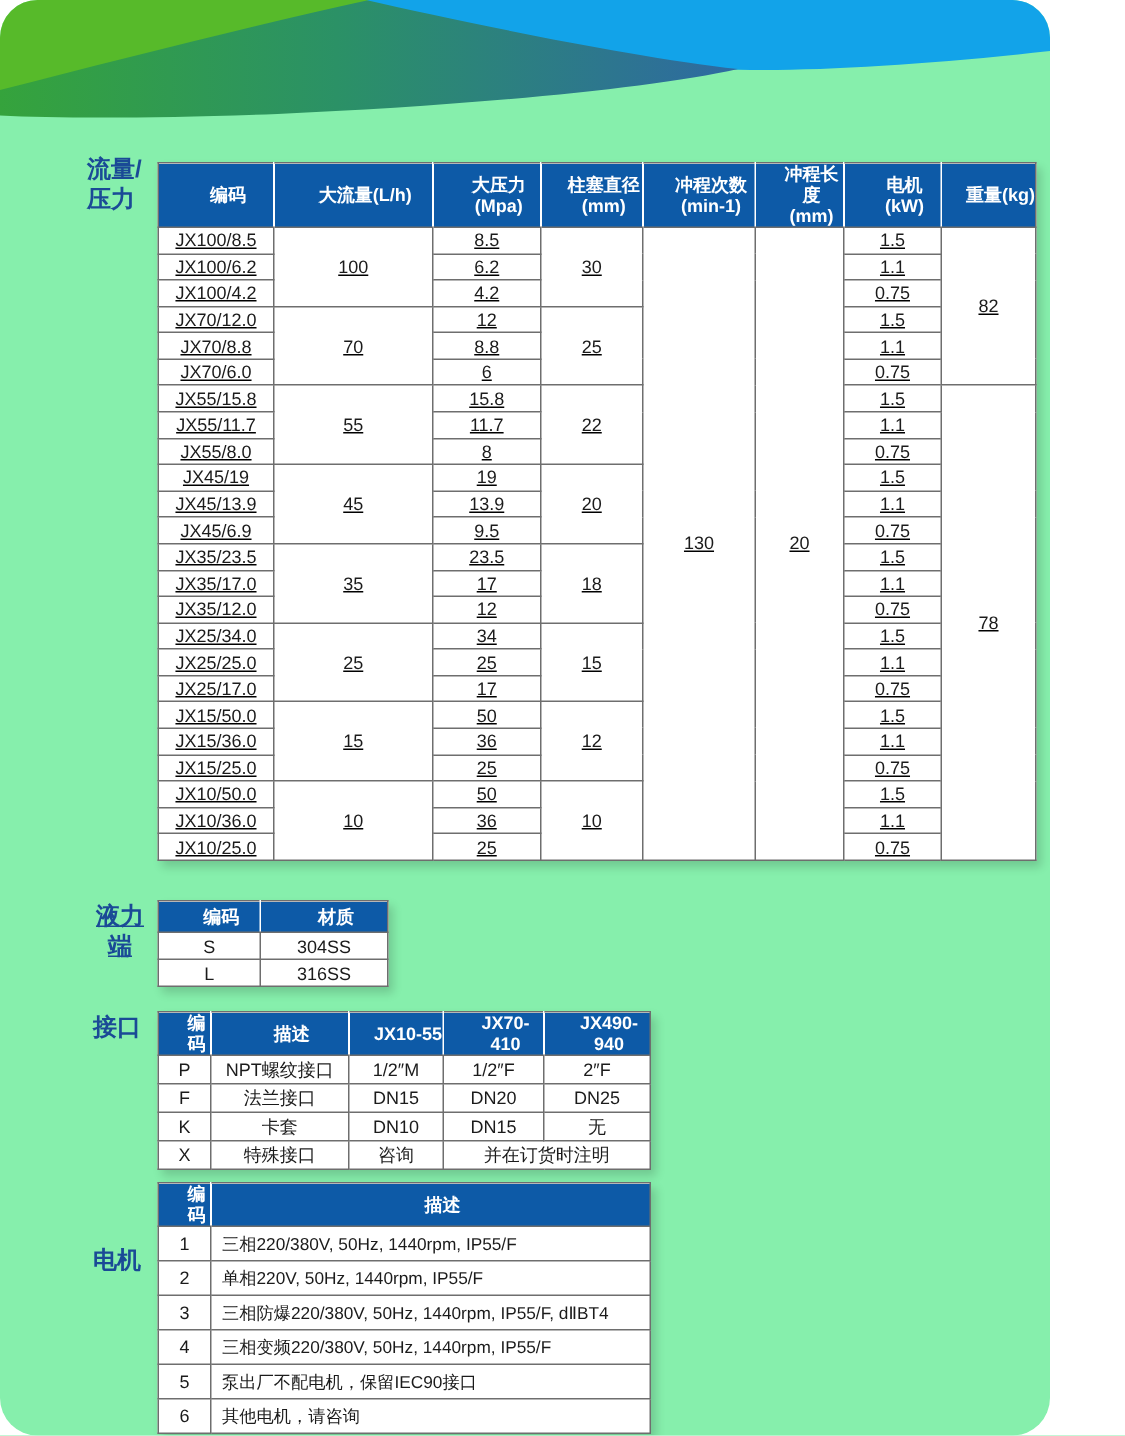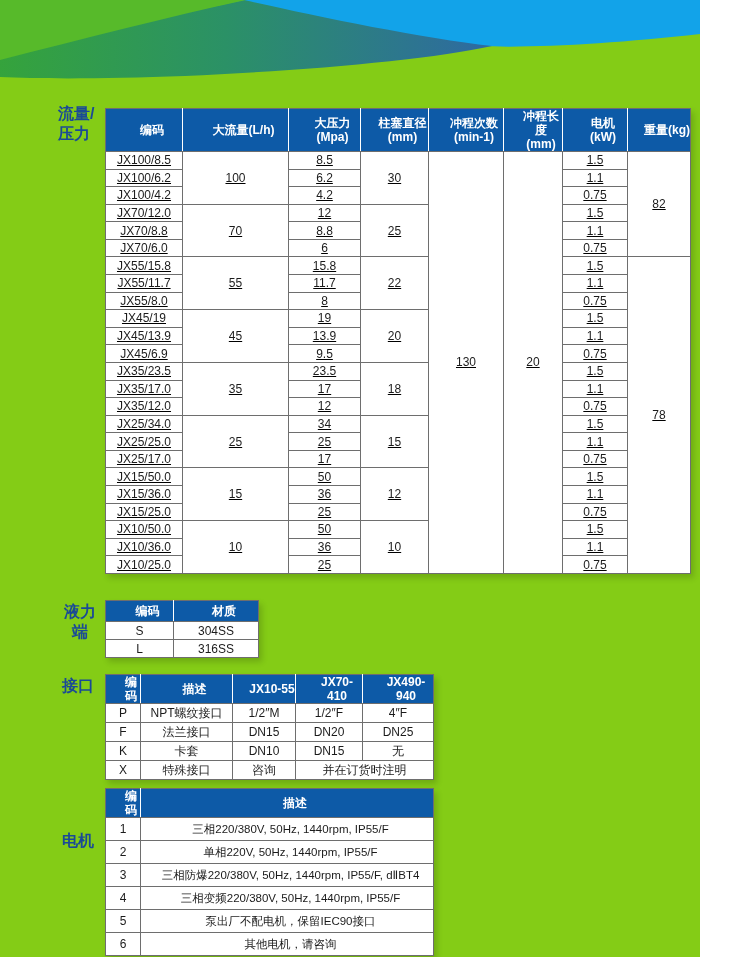--- a/index.html
+++ b/index.html
@@ -1,19 +1,20 @@
 <!DOCTYPE html>
 <html><head>
 <meta charset="utf-8">
 <style>
   html,body { margin:0; padding:0; }
   .sheet {
     position:relative; width:700px; height:957px;
-    background:#84cc16; overflow:hidden;
+    background:#86efac; overflow:hidden;
     font-family:"Liberation Sans", sans-serif;
+    border-radius:25px;
   }
   .banner { position:absolute; top:0; left:0; }
 
   .sec-label {
     position:absolute; color:#1a4a96; font-weight:bold;
     font-size:16px; line-height:20px; white-space:pre-line;
   }
 
   table {
     position:absolute; border-collapse:collapse; table-layout:fixed;
@@ -40,21 +41,21 @@
   #hyd-table thead tr { height:21px; }
   #hyd-table tbody tr { height:18px; }
 
   #int-table { left:105px; top:674px; width:328px; }
   #int-table thead tr { height:21px; }
   #int-table tbody tr { height:19px; }
 
   #mot-table { left:105px; top:788px; width:328px; }
   #mot-table thead tr { height:23px; }
   #mot-table tbody tr { height:23px; }
-  #mot-table td.left { text-align:center; padding-left:7px; font-size:11.5px;margin-left:23px; }
+  #mot-table td.left { text-align:left; padding-left:7px; font-size:11.5px;margin-left:23px; }
 </style>
 </head>
 <body>
 
 <div class="sheet">
 
   <svg class="banner" width="750" height="85" viewBox="0 0 750 85">
     <defs>
       <linearGradient id="swooshGrad" gradientUnits="userSpaceOnUse" x1="0" y1="40" x2="500" y2="40">
         <stop offset="0" stop-color="#35a33c"></stop>
@@ -62,21 +63,21 @@
         <stop offset="1" stop-color="#2e68a4"></stop>
       </linearGradient>
     </defs>
     <path fill="#12a3e9" d="M195,0 L750,0 L750,28 C650,41 545,49 478,46 C390,36 290,12 205,0 Z"></path>
     <path fill="url(#swooshGrad)" d="M0,57 C85,37 170,15 244,0 C310,15 420,38 492,46 C430,60 300,71 185,76 C105,79 40,79 0,77 Z"></path>
     <path fill="#57ba2a" d="M0,0 L246,0 C168,17 82,39 0,60 Z"></path>
   </svg>
 
   <div class="sec-label" style="left:58px; top:104px; width:46px;">流量/
 压力</div>
-  <div class="sec-label" style="left:58px; top:602px; width:44px; text-align:center;">液力
+  <div class="sec-label" style="left:58px; top:602px; width:44px; text-align:center;text-decoration:underline;">液力
 端</div>
   <div class="sec-label" style="left:62px; top:676px;">接口</div>
   <div class="sec-label" style="left:62px; top:790px;margin-top:41px;">电机</div>
 
   <table id="flow-table">
       <colgroup>
         <col style="width: 77px;">
         <col style="width: 106px;">
         <col style="width: 72px;">
         <col style="width: 68px;">
@@ -282,21 +283,21 @@
           <th>JX70-410</th>
           <th>JX490-940</th>
         </tr>
       </thead>
       <tbody>
         <tr>
           <td>P</td>
           <td>NPT螺纹接口</td>
           <td>1/2″M</td>
           <td>1/2″F</td>
-          <td>4″F</td>
+          <td>2″F</td>
         </tr>
         <tr>
           <td>F</td>
           <td>法兰接口</td>
           <td>DN15</td>
           <td>DN20</td>
           <td>DN25</td>
         </tr>
         <tr>
           <td>K</td>

